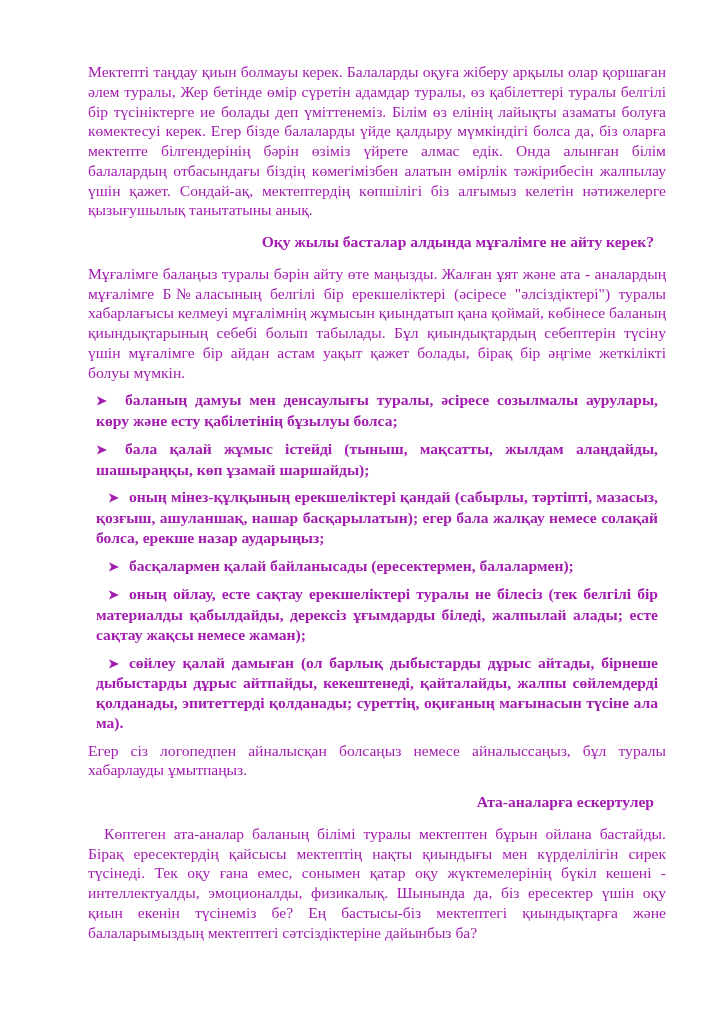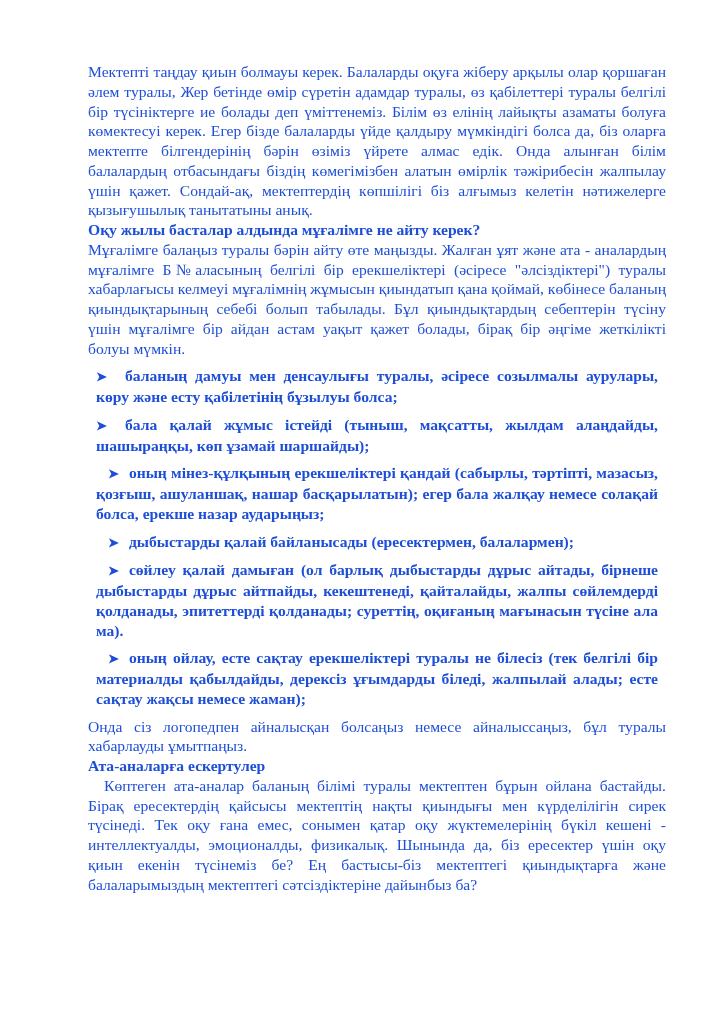--- a/index.html
+++ b/index.html
@@ -1,42 +1,42 @@
 <!DOCTYPE html>
 <html><head>
 <meta charset="utf-8">
 <style>
   html, body { margin: 0; padding: 0; background: #ffffff; }
   body { width: 724px; height: 1024px; overflow: hidden; position: relative; }
   .page {
     position: absolute; left: 88px; top: 62px; width: 578px;
     font-family: "Liberation Serif", "DejaVu Serif", serif;
-    font-size: 15.6px; line-height: 19.75px; color: #1d4ed8;
+    font-size: 15.6px; line-height: 19.75px; color: #a21caf;
   }
   .p { text-align: justify; margin: 0; text-align-last: left; }
   .p.indent { text-indent: 16px; }
-  .h { text-align: left; font-weight: bold; margin: 0; }
+  .h { text-align: right; font-weight: bold; margin: 12px; }
   .bullet { text-align: justify; margin: 8px; font-weight: bold; }
   .bullet .arrow { display: inline-block; font-size: 13px; margin-right: 10px; }
   .bullet.b-wide .arrow { margin-right: 18px; }
   .bullet.b-indent { text-indent: 6px; }
 </style>
 </head>
 <body>
 
 <div class="page">
   <p class="p">Мектепті таңдау қиын болмауы керек. Балаларды оқуға жіберу арқылы олар қоршаған әлем туралы, Жер бетінде өмір сүретін адамдар туралы, өз қабілеттері туралы белгілі бір түсініктерге ие болады деп үміттенеміз. Білім өз елінің лайықты азаматы болуға көмектесуі керек. Егер бізде балаларды үйде қалдыру мүмкіндігі болса да, біз оларға мектепте білгендерінің бәрін өзіміз үйрете алмас едік. Онда алынған білім балалардың отбасындағы біздің көмегімізбен алатын өмірлік тәжірибесін жалпылау үшін қажет. Сондай-ақ, мектептердің көпшілігі біз алғымыз келетін нәтижелерге қызығушылық танытатыны анық.</p>
   <p class="h">Оқу жылы басталар алдында мұғалімге не айту керек?</p>
   <p class="p">Мұғалімге балаңыз туралы бәрін айту өте маңызды. Жалған ұят және ата - аналардың мұғалімге Б№аласының белгілі бір ерекшеліктері (әсіресе "әлсіздіктері") туралы хабарлағысы келмеуі мұғалімнің жұмысын қиындатып қана қоймай, көбінесе баланың қиындықтарының себебі болып табылады. Бұл қиындықтардың себептерін түсіну үшін мұғалімге бір айдан астам уақыт қажет болады, бірақ бір әңгіме жеткілікті болуы мүмкін.</p>
 
   <div>
     <p class="bullet b-wide"><span class="arrow">➤</span><span>баланың дамуы мен денсаулығы туралы, әсіресе созылмалы аурулары, көру және есту қабілетінің бұзылуы болса;</span></p>
     <p class="bullet b-wide"><span class="arrow">➤</span><span>бала қалай жұмыс істейді (тыныш, мақсатты, жылдам алаңдайды, шашыраңқы, көп ұзамай шаршайды);</span></p>
     <p class="bullet b-indent"><span class="arrow">➤</span><span>оның мінез-құлқының ерекшеліктері қандай (сабырлы, тәртіпті, мазасыз, қозғыш, ашуланшақ, нашар басқарылатын); егер бала жалқау немесе солақай болса, ерекше назар аударыңыз;</span></p>
-    <p class="bullet b-indent"><span class="arrow">➤</span><span>дыбыстарды қалай байланысады (ересектермен, балалармен);</span></p>
+    <p class="bullet b-indent"><span class="arrow">➤</span><span>басқалармен қалай байланысады (ересектермен, балалармен);</span></p>
+    <p class="bullet b-indent"><span class="arrow">➤</span><span>оның ойлау, есте сақтау ерекшеліктері туралы не білесіз (тек белгілі бір материалды қабылдайды, дерексіз ұғымдарды біледі, жалпылай алады; есте сақтау жақсы немесе жаман);</span></p>
     <p class="bullet b-indent"><span class="arrow">➤</span><span>сөйлеу қалай дамыған (ол барлық дыбыстарды дұрыс айтады, бірнеше дыбыстарды дұрыс айтпайды, кекештенеді, қайталайды, жалпы сөйлемдерді қолданады, эпитеттерді қолданады; суреттің, оқиғаның мағынасын түсіне ала ма).</span></p>
-    <p class="bullet b-indent"><span class="arrow">➤</span><span>оның ойлау, есте сақтау ерекшеліктері туралы не білесіз (тек белгілі бір материалды қабылдайды, дерексіз ұғымдарды біледі, жалпылай алады; есте сақтау жақсы немесе жаман);</span></p>
   </div>
 
-  <p class="p">Онда сіз логопедпен айналысқан болсаңыз немесе айналыссаңыз, бұл туралы хабарлауды ұмытпаңыз.</p>
+  <p class="p">Егер сіз логопедпен айналысқан болсаңыз немесе айналыссаңыз, бұл туралы хабарлауды ұмытпаңыз.</p>
   <p class="h">Ата-аналарға ескертулер</p>
   <p class="p indent">Көптеген ата-аналар баланың білімі туралы мектептен бұрын ойлана бастайды. Бірақ ересектердің қайсысы мектептің нақты қиындығы мен күрделілігін сирек түсінеді. Тек оқу ғана емес, сонымен қатар оқу жүктемелерінің бүкіл кешені - интеллектуалды, эмоционалды, физикалық. Шынында да, біз ересектер үшін оқу қиын екенін түсінеміз бе? Ең бастысы-біз мектептегі қиындықтарға және балаларымыздың мектептегі сәтсіздіктеріне дайынбыз ба?</p>
 </div>
 
 </body></html>

